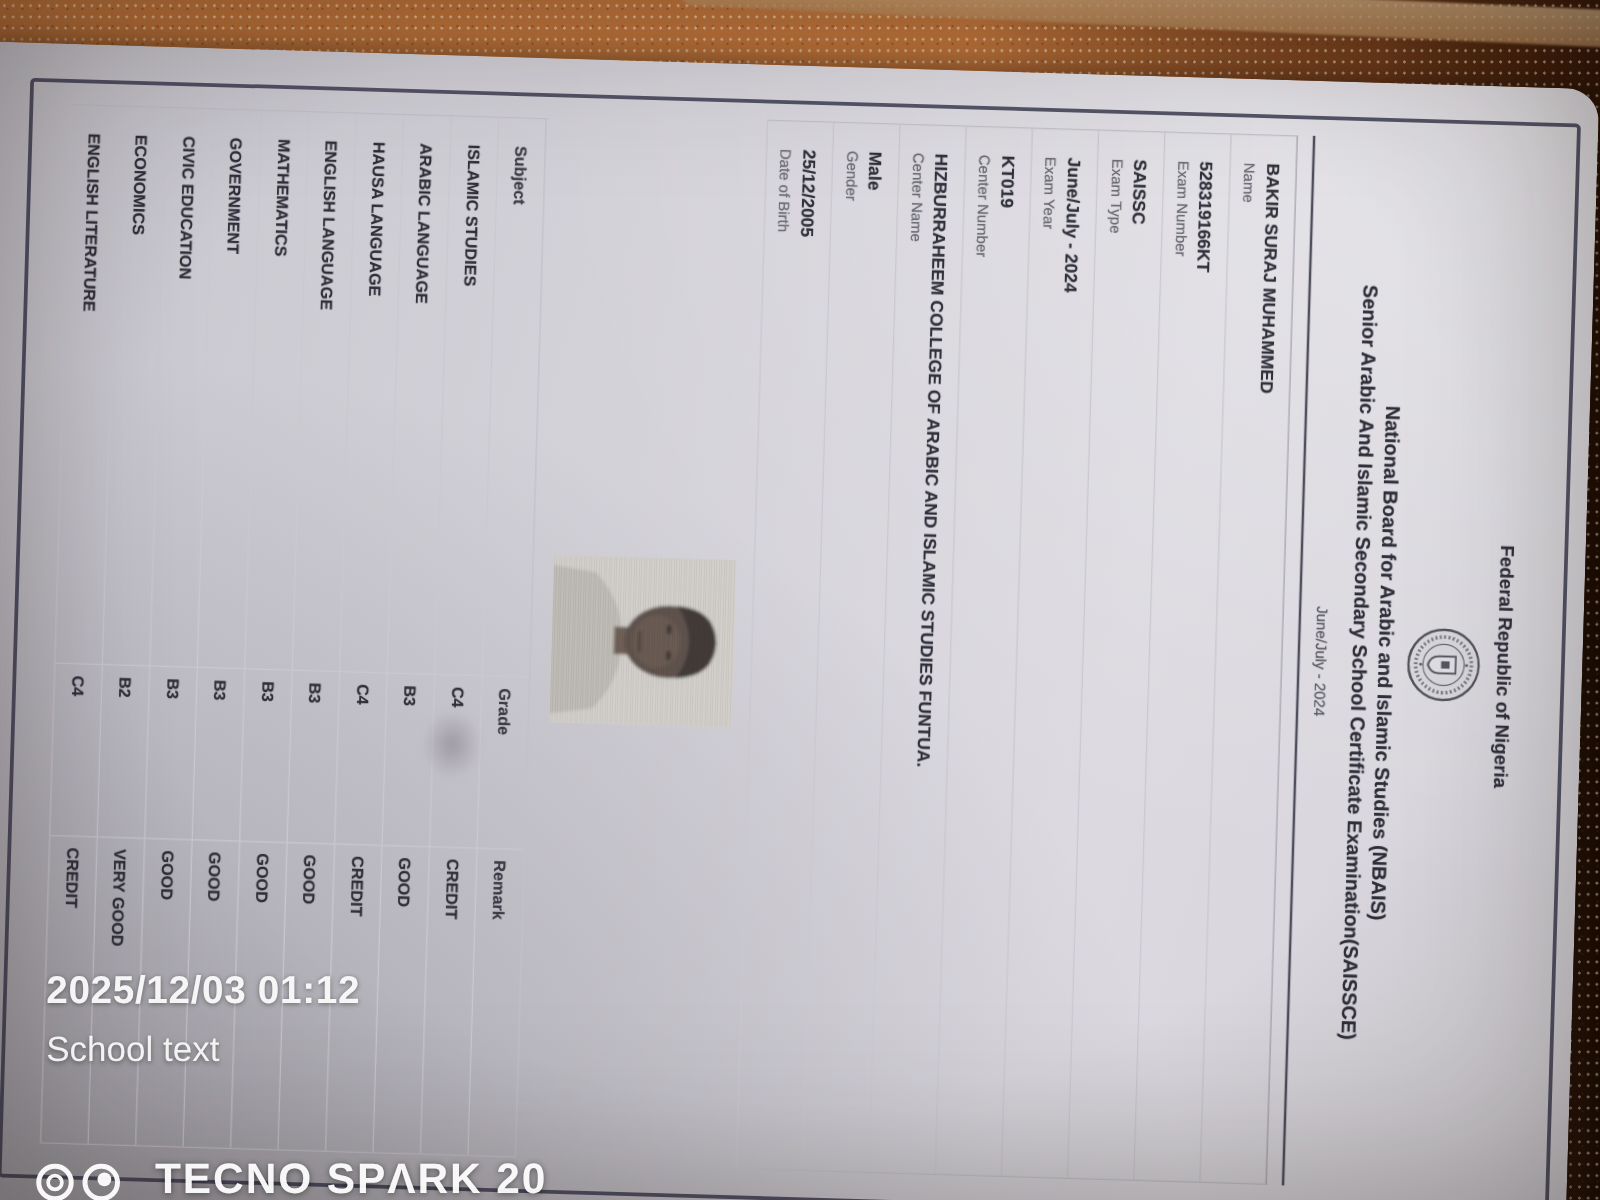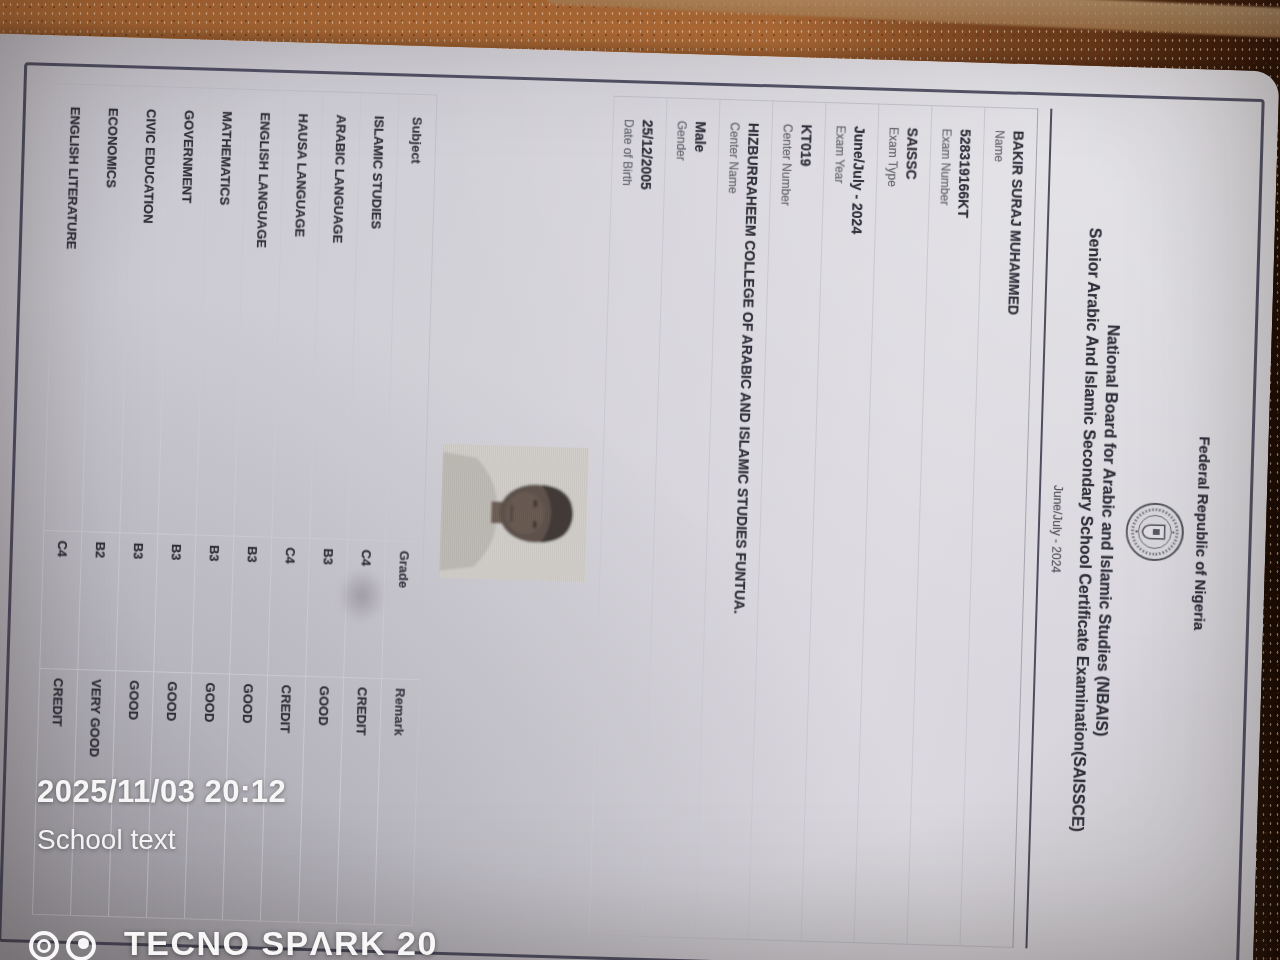--- a/index.html
+++ b/index.html
@@ -224,21 +224,21 @@
           <div class="tcell c-rem">CREDIT</div>
         </div>
       </div>
 
       <div class="stain"></div>
     </div>
   </div>
 
   <div class="vignette"></div>
 
-  <div class="cam-ts">2025/11/03 20:12</div>
+  <div class="cam-ts">2025/12/03 01:12</div>
   <div class="cam-input">School text</div>
 
   <div class="watermark">
     <svg width="72" height="34" viewBox="0 0 72 34">
       <circle cx="16" cy="17" r="13" fill="none" stroke="rgba(255,255,255,.95)" stroke-width="4"></circle>
       <circle cx="16" cy="17" r="5.5" fill="none" stroke="rgba(255,255,255,.95)" stroke-width="3"></circle>
       <circle cx="53" cy="17" r="13" fill="none" stroke="rgba(255,255,255,.95)" stroke-width="4"></circle>
       <circle cx="55.5" cy="14.5" r="5.5" fill="rgba(255,255,255,.95)"></circle>
     </svg>
     <span class="wm-text">TECNO SPΛRK 20</span>

